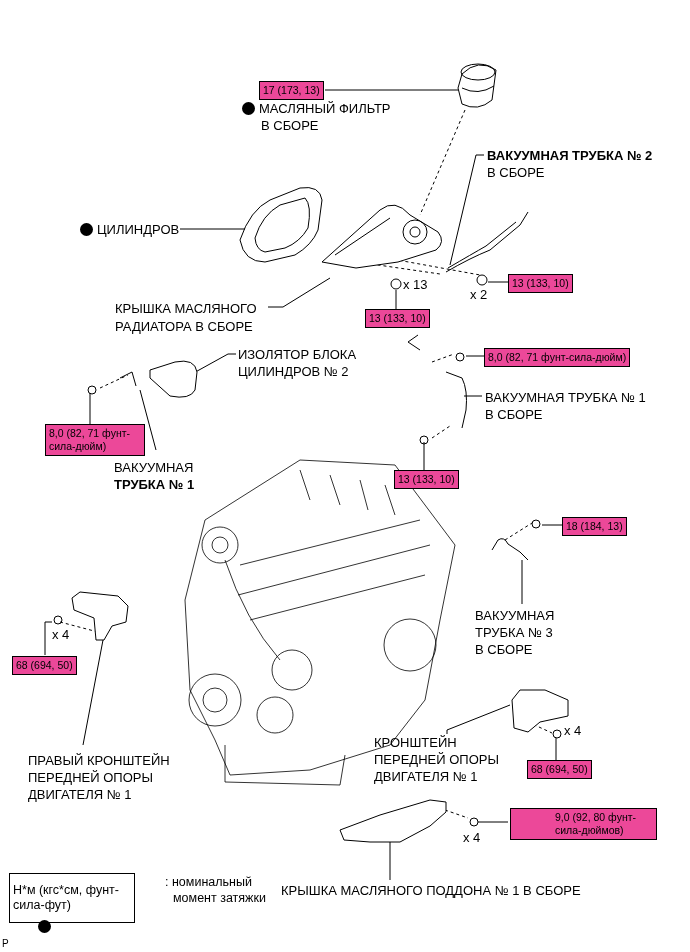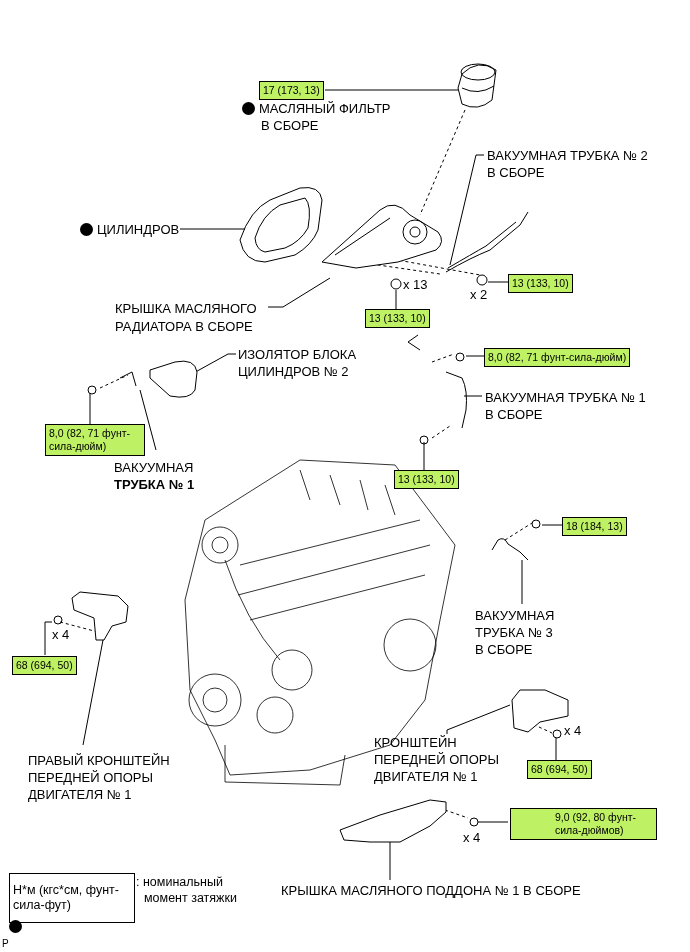--- a/index.html
+++ b/index.html
@@ -1,27 +1,27 @@
 <!DOCTYPE html>
 <html><head>
 <meta charset="utf-8">
 <style>
   html, body { margin: 0; padding: 0; background: #ffffff; }
   body { width: 690px; height: 952px; position: relative; overflow: hidden;
          font-family: "Liberation Sans", sans-serif; color: #000; }
   svg.art { position: absolute; left: 0; top: 0; width: 690px; height: 952px; }
   .lbl { position: absolute; font-size: 13px; line-height: 17px; white-space: nowrap; letter-spacing: 0; }
   .box { position: absolute; border: 1px solid #000; font-size: 10.5px; line-height: 13px;
-         padding: 2px 3px; background: #bef264; white-space: nowrap; }
+         padding: 2px 3px; background: #ec4899; white-space: nowrap; }
   .box.two { white-space: normal; }
   .dot { display: inline-block; width: 13px; height: 13px; border-radius: 50%; background: #000;
          vertical-align: -2px; margin-right: 4px; }
   .qty { position: absolute; font-size: 13px; line-height: 15px; }
   .legend-box { position: absolute; border: 1px solid #000; font-size: 12.5px; line-height: 15px; padding: 9px 3px; }
-  .legend-txt { position: absolute; font-size: 12.5px; line-height: 15px; }
+  .legend-txt { position: absolute; font-size: 12.5px; line-height: 15px; padding-left: 29px; }
   .corner { position: absolute; font-size: 10px; }
 </style>
 </head>
 <body>
 
 <svg class="art" viewBox="0 0 690 952">
   <g fill="none" stroke="#000" stroke-width="1">
 
     <line x1="325" y1="90" x2="470" y2="90"></line>
     <line x1="180" y1="229" x2="245" y2="229"></line>
@@ -116,21 +116,21 @@
     <circle cx="474" cy="822" r="4"></circle>
   </g>
 </svg>
 
 <div class="box" style="left:259px;top:81px;">17 (173, 13)</div>
 <div class="lbl" style="left:242px;top:100px;"><span class="dot"></span><span>МАСЛЯНЫЙ ФИЛЬТР</span></div>
 <div class="lbl" style="left:261px;top:117px;">В СБОРЕ</div>
 
 <div class="lbl" style="left:80px;top:221px;"><span class="dot"></span><span>ЦИЛИНДРОВ</span></div>
 
-<div class="lbl" style="left:487px;top:147px;">ВАКУУМНАЯ ТРУБКА № 2</div>
+<div class="lbl" style="left:487px;top:147px;font-weight:bold;">ВАКУУМНАЯ ТРУБКА № 2</div>
 <div class="lbl" style="left:487px;top:164px;">В СБОРЕ</div>
 <div class="box" style="left:508px;top:274px;">13 (133, 10)</div>
 <div class="qty" style="left:470px;top:287px;">x 2</div>
 
 <div class="qty" style="left:403px;top:277px;">x 13</div>
 <div class="box" style="left:365px;top:309px;">13 (133, 10)</div>
 <div class="lbl" style="left:115px;top:300px;">КРЫШКА МАСЛЯНОГО</div>
 <div class="lbl" style="left:115px;top:318px;">РАДИАТОРА В СБОРЕ</div>
 
 <div class="lbl" style="left:238px;top:346px;">ИЗОЛЯТОР БЛОКА</div>

